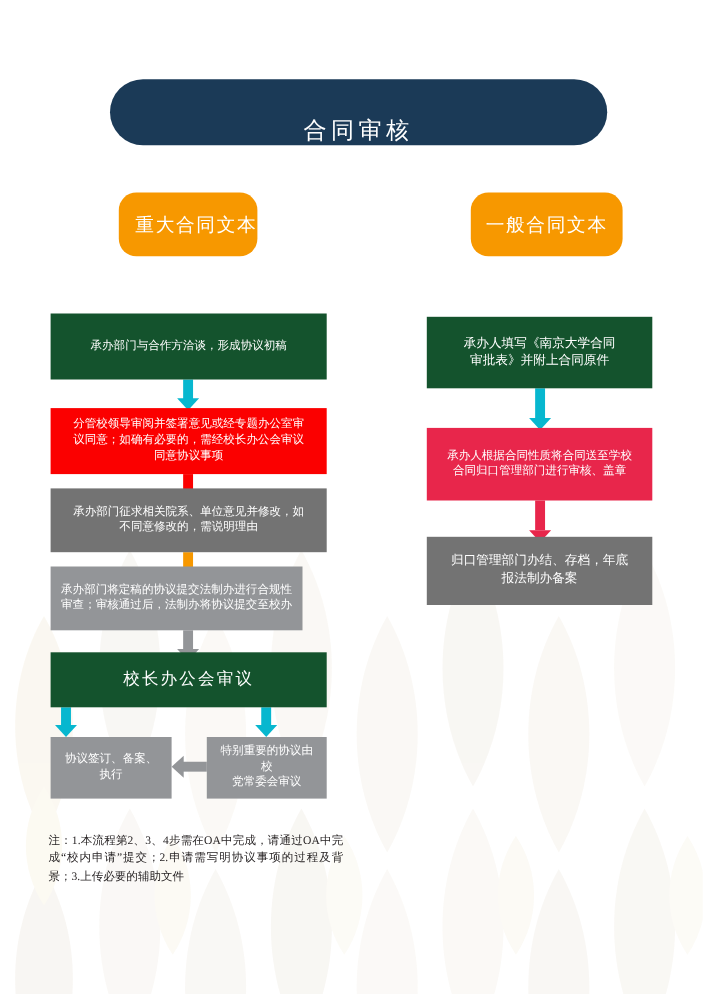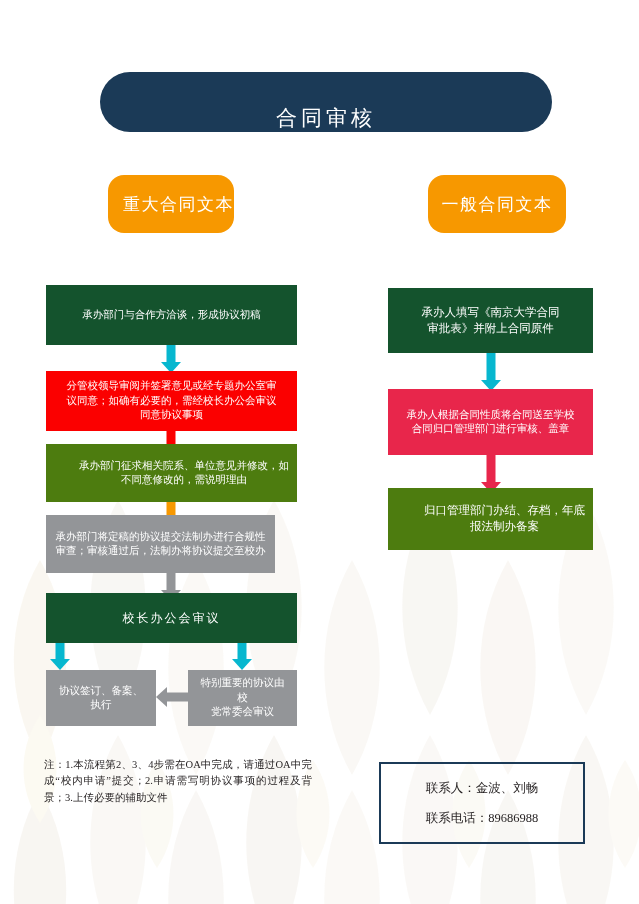--- a/index.html
+++ b/index.html
@@ -73,21 +73,21 @@
     z-index: 4;
     line-height: 1.38;
   }
   .box .box-text {
     display: block;
     padding: 0 8px;
     white-space: pre-line;
   }
   .c-cyan   { background: #14532d; }
   .c-red    { background: #fb0000; }
-  .c-orange { background: #4d7c0f; justify-content: flex-end; }
+  .c-orange { background: #737373; }
   .c-gray   { background: #939598; }
   .c-crimson{ background: #e8264b; }
 
   
   .arrow-down {
     position: absolute;
     z-index: 3;
   }
   .arrow-down .shaft {
     position: absolute;
@@ -231,21 +231,21 @@
   <div class="box c-gray" style="left:46px; top:515px; width:229px; height:58px; font-size:10.5px;">
     <span class="box-text">承办部门将定稿的协议提交法制办进行合规性
 审查；审核通过后，法制办将协议提交至校办</span>
   </div>
 
   <div class="arrow-down" style="left:161px; top:573px; width:20px; height:28px;">
     <div class="shaft" style="height:18px; background:#939598;"></div>
     <div class="head" style="border-top:11px solid #939598;"></div>
   </div>
 
-  <div class="box c-cyan" style="left:46px; top:593px; width:251px; height:50px; font-size:12px; letter-spacing:2px;">
+  <div class="box c-cyan" style="left:46px; top:593px; width:251px; height:50px; font-size:15px; letter-spacing:2px;">
     <span class="box-text">校长办公会审议</span>
   </div>
 
   <div class="arrow-down" style="left:50px; top:643px; width:20px; height:27px;">
     <div class="shaft" style="height:17px; background:#07b7cf;"></div>
     <div class="head" style="border-top:11px solid #07b7cf;"></div>
   </div>
   <div class="arrow-down" style="left:232px; top:643px; width:20px; height:27px;">
     <div class="shaft" style="height:17px; background:#07b7cf;"></div>
     <div class="head" style="border-top:11px solid #07b7cf;"></div>
@@ -285,18 +285,14 @@
     <div class="head" style="border-top:11px solid #e8264b;"></div>
   </div>
 
   <div class="box c-orange" style="left:388px; top:488px; width:205px; height:62px; font-size:11.5px;">
     <span class="box-text">归口管理部门办结、存档，年底
 报法制办备案</span>
   </div>
 
   <div id="note">注：1.本流程第2、3、4步需在OA中完成，请通过OA中完成“校内申请”提交；2.申请需写明协议事项的过程及背景；3.上传必要的辅助文件</div>
 
-  <div id="contact-box">
-    <div>联系人：金波、刘畅</div>
-    <div>联系电话：89686988</div>
-  </div>
 
 </div>
 
 </body></html>

